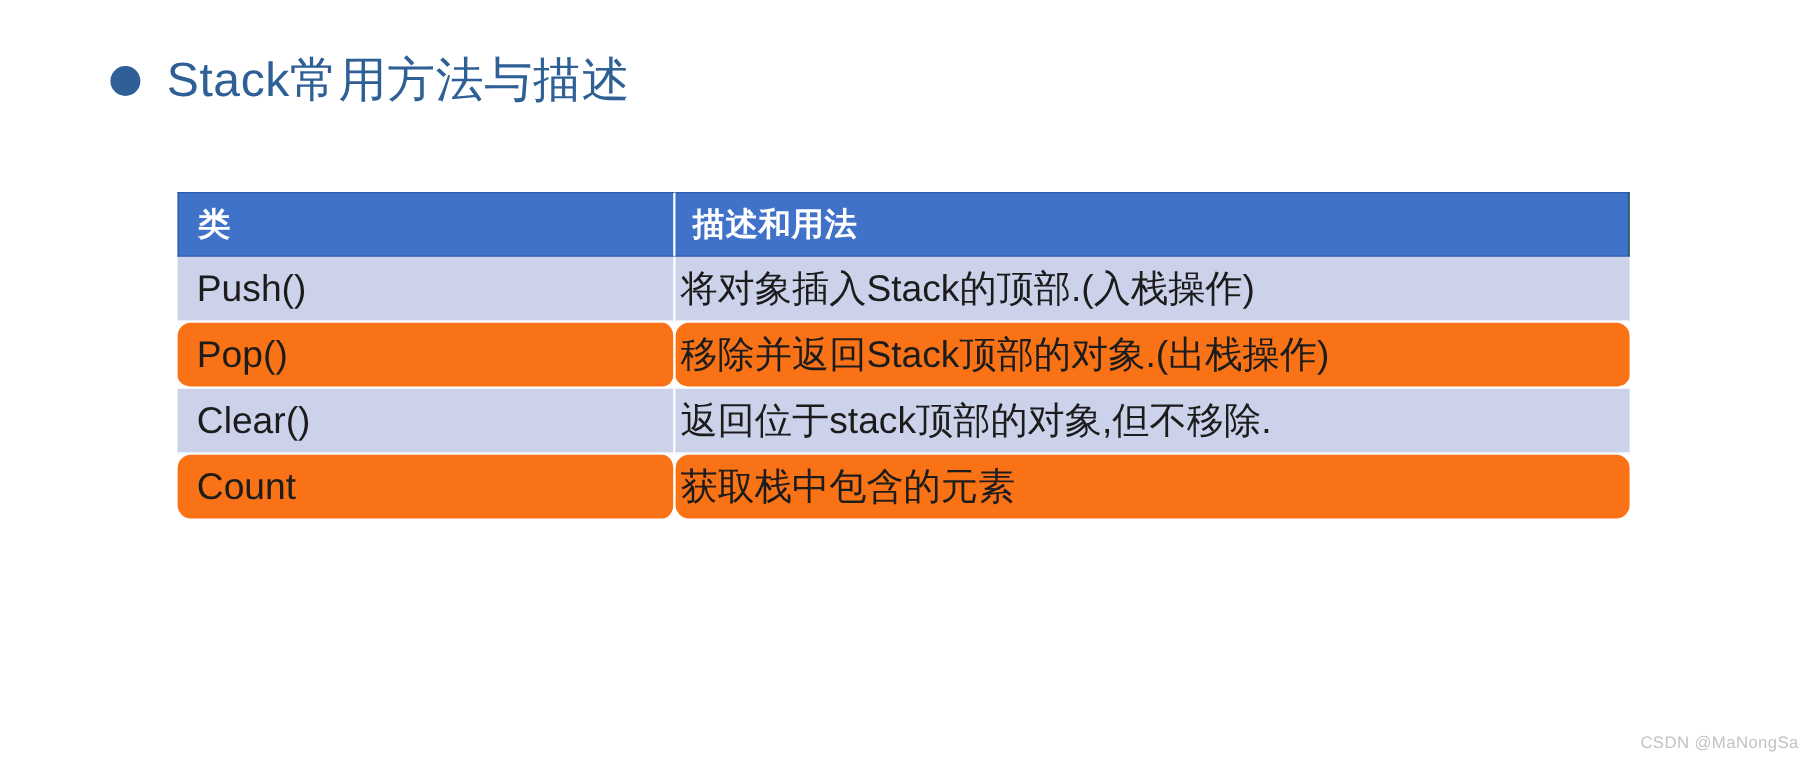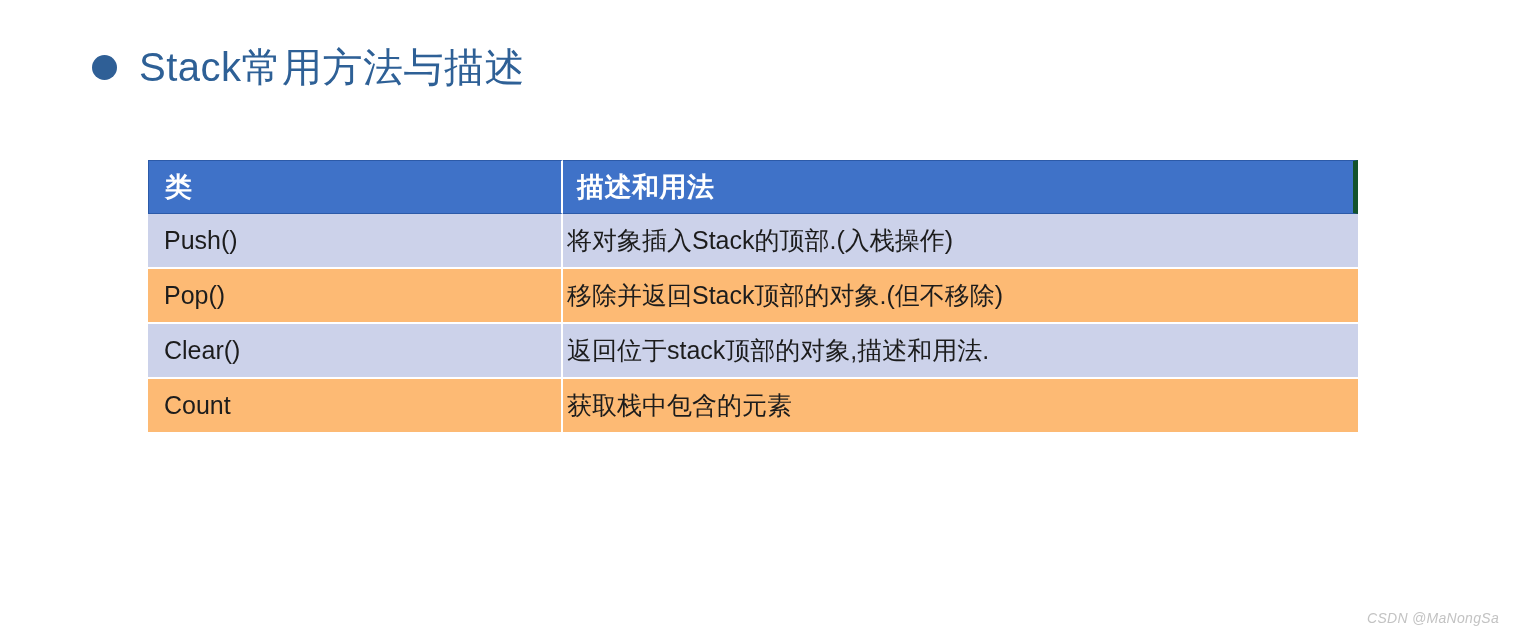--- a/index.html
+++ b/index.html
@@ -74,58 +74,57 @@
     border-top: 1px solid #2c5aa8;
     border-bottom: 1px solid #2c5aa8;
   }
   .method-table thead th.th-class {
     padding-left: 16px;
     border-left: 1px solid #2c5aa8;
     border-right: 2px solid #ffffff;
   }
   .method-table thead th.th-desc {
     padding-left: 14px;
-    border-right: 5px solid #14532d;
+    border-right: 1px solid #14532d;
   }
 
   
   .method-table tbody td {
     height: 53px;
-    font-size: 25px;
+    font-size: 31px;
     color: #1c1c1c;
     font-weight: 400;
   }
   .method-table tbody td.td-class {
     padding-left: 16px;
     border-right: 2px solid #ffffff;
   }
   .method-table tbody td.td-desc {
     padding-left: 4px;
   }
   .method-table tbody tr.row-odd  td { background: #ccd2ea; }
-  .method-table tbody tr.row-even td { background: #fdba74; }
+  .method-table tbody tr.row-even td { background: #f97316; border-radius: 11px; }
 
   
   .method-table tbody tr td {
     border-bottom: 2px solid #ffffff;
   }
   .method-table tbody tr:last-child td {
     border-bottom: none;
   }
 
   
   .watermark {
     position: absolute;
     right: 18px;
     bottom: 10px;
     font-size: 14px;
     color: #c3c3c3;
     letter-spacing: 0.3px;
     white-space: nowrap;
-    font-style: italic;
   }
 </style>
 </head>
 <body>
 
 <div class="slide-title-row">
   <span class="title-bullet"></span>
   <span class="slide-title">Stack常用方法与描述</span>
 </div>
 
@@ -140,25 +139,25 @@
       <th class="th-desc">描述和用法</th>
     </tr>
   </thead>
   <tbody>
     <tr class="row-odd">
       <td class="td-class">Push()</td>
       <td class="td-desc">将对象插入Stack的顶部.(入栈操作)</td>
     </tr>
     <tr class="row-even">
       <td class="td-class">Pop()</td>
-      <td class="td-desc">移除并返回Stack顶部的对象.(但不移除)</td>
+      <td class="td-desc">移除并返回Stack顶部的对象.(出栈操作)</td>
     </tr>
     <tr class="row-odd">
       <td class="td-class">Clear()</td>
-      <td class="td-desc">返回位于stack顶部的对象,描述和用法.</td>
+      <td class="td-desc">返回位于stack顶部的对象,但不移除.</td>
     </tr>
     <tr class="row-even">
       <td class="td-class">Count</td>
       <td class="td-desc">获取栈中包含的元素</td>
     </tr>
   </tbody>
 </table>
 
 <div class="watermark">CSDN @MaNongSa</div>
 

